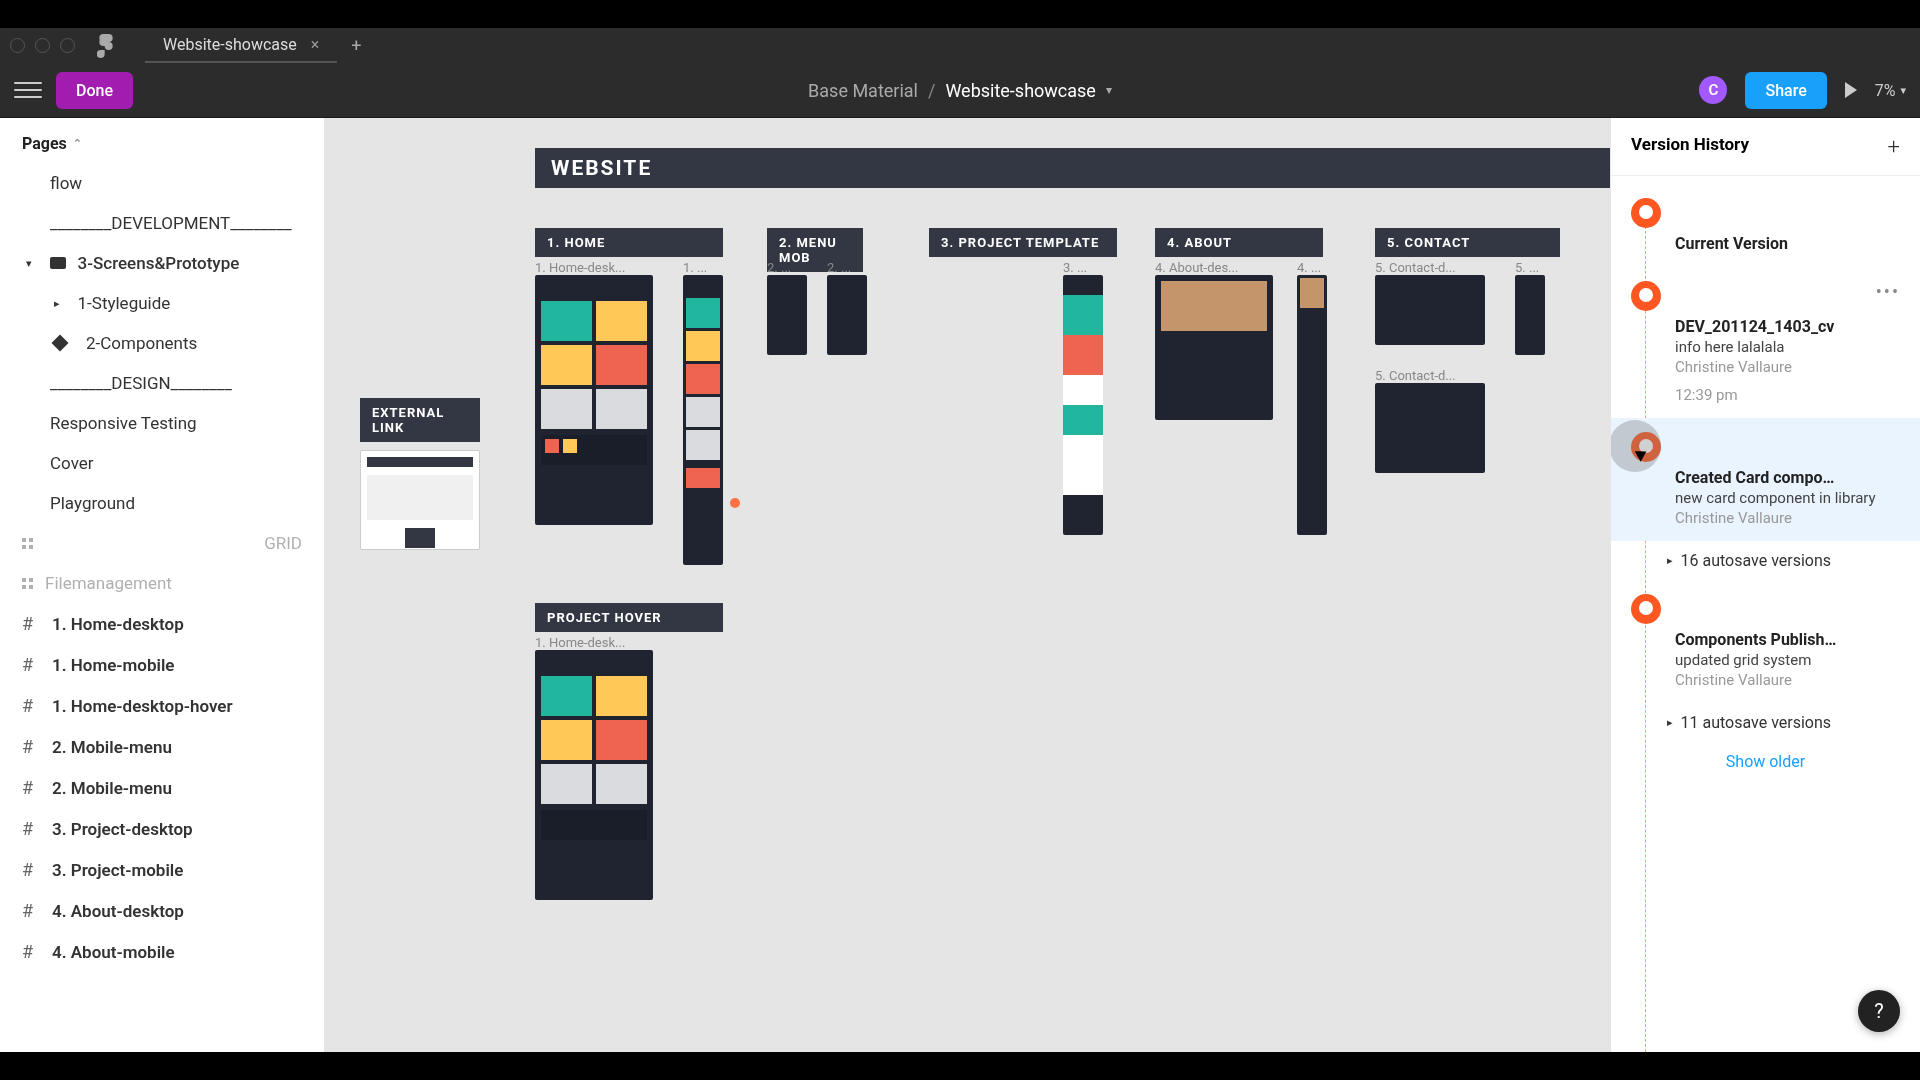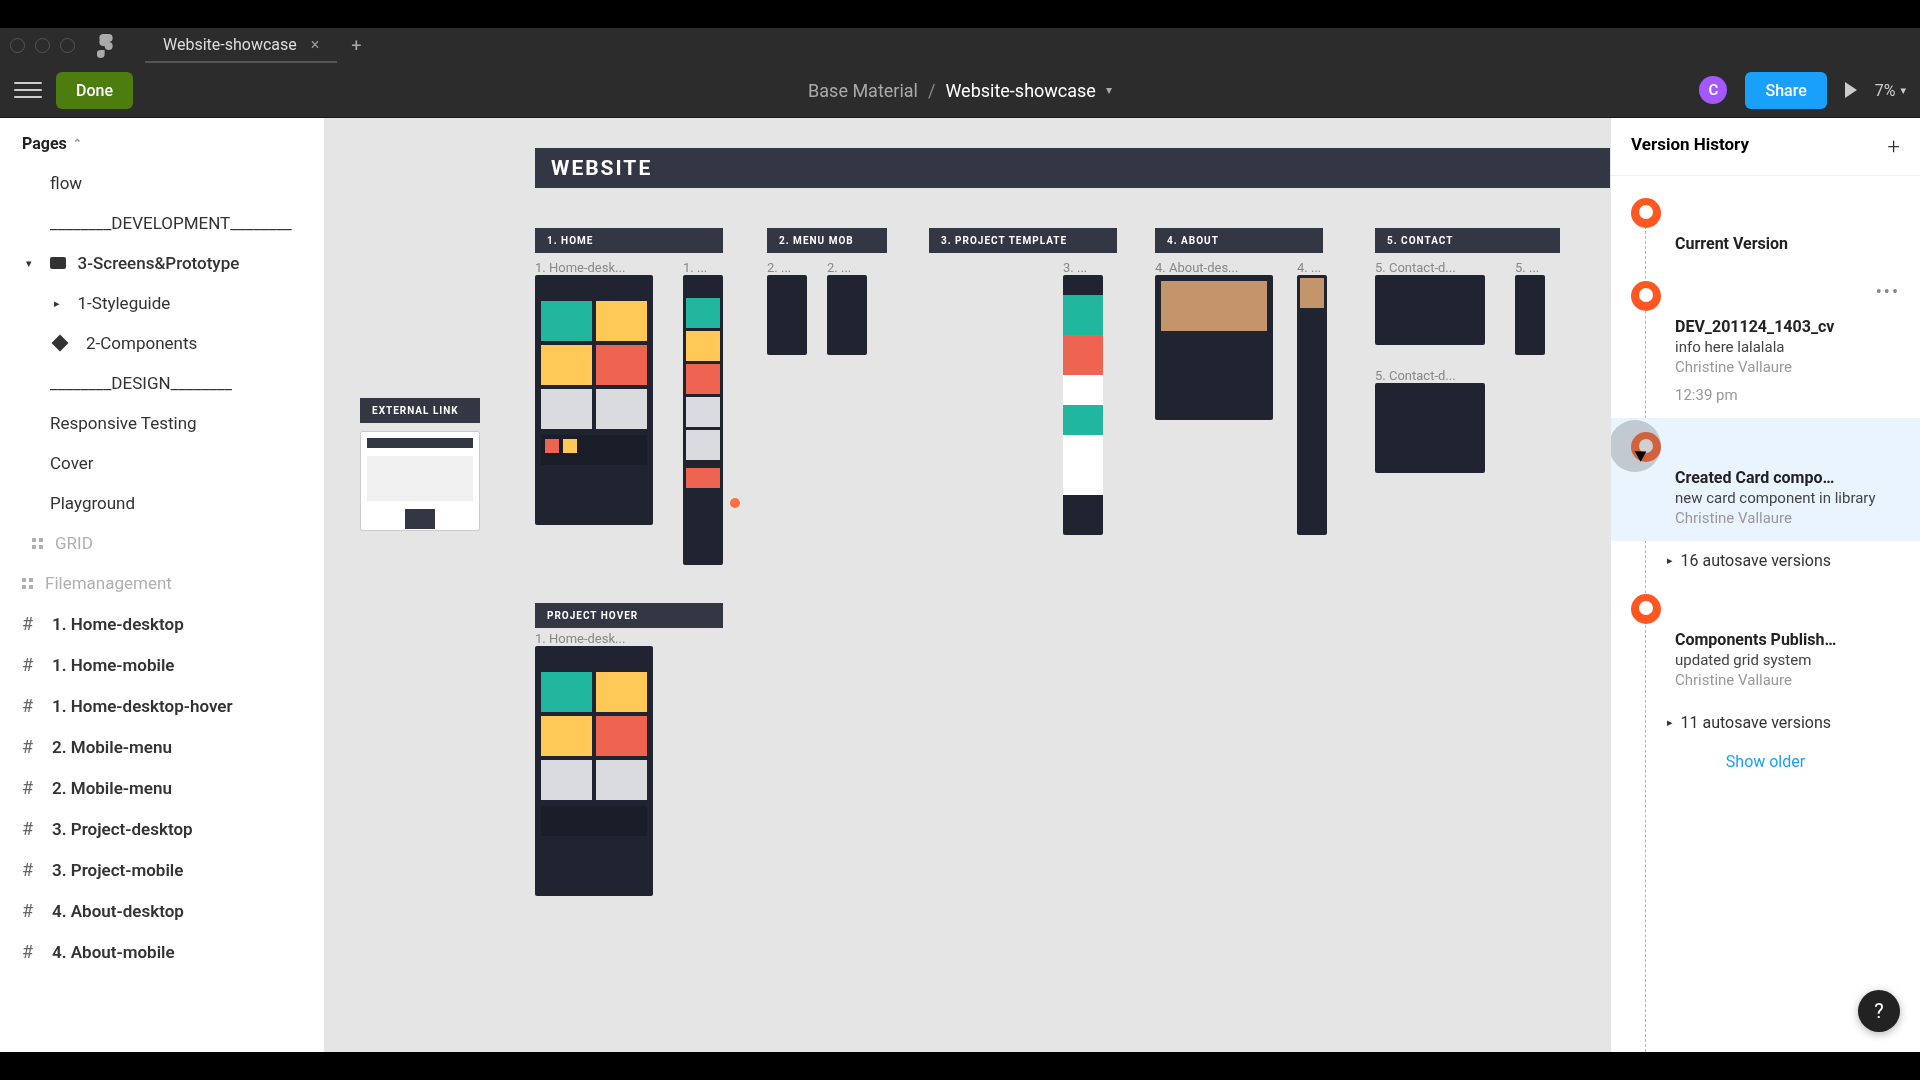--- a/index.html
+++ b/index.html
@@ -14,21 +14,21 @@
 .traffic span { width: 15px; height: 15px; border-radius: 50%; border: 1px solid #555; display: inline-block; }
 .figma-logo { width: 18px; height: 24px; margin-right: 30px; }
 .tab { background: #2c2c2c; height: 35px; display: flex; align-items: center; padding: 0 18px; font-size: 16px; color: #ddd; gap: 14px; border-bottom: 2px solid #555;}
 .tab .close { color: #999; font-size: 16px; cursor: pointer; }
 .new-tab { color: #aaa; font-size: 18px; padding: 0 14px; cursor: pointer; }
 
 
 .toolbar { height: 55px; background: #2c2c2c; display: flex; align-items: center; padding: 0 14px; border-bottom: 1px solid #1a1a1a; }
 .hamburger { width: 28px; height: 28px; display: flex; flex-direction: column; justify-content: center; gap: 5px; cursor: pointer; margin-right: 14px; }
 .hamburger span { height: 2px; background: #ccc; border-radius: 1px; }
-.done-btn { background: #4d7c0f; color: #fff; border: none; border-radius: 6px; padding: 9px 20px; font-size: 16px; font-weight: 500; cursor: pointer; }
+.done-btn { background: #a21caf; color: #fff; border: none; border-radius: 6px; padding: 9px 20px; font-size: 16px; font-weight: 500; cursor: pointer; }
 .breadcrumb { position: absolute; left: 50%; transform: translateX(-50%); display: flex; align-items: center; gap: 10px; color: #ccc; font-size: 18px; }
 .breadcrumb .sep { color: #888; }
 .breadcrumb .current { color: #fff; }
 .breadcrumb .caret { color: #aaa; font-size: 12px; } 
 .toolbar-right { margin-left: auto; display: flex; align-items: center; gap: 18px; }
 .avatar-c { width: 28px; height: 28px; border-radius: 50%; background: #a259ff; color: #fff; display: flex; align-items: center; justify-content: center; font-size: 15px; font-weight: 600; }
 .share-btn { background: #18a0fb; color: #fff; border: none; border-radius: 6px; padding: 9px 20px; font-size: 16px; font-weight: 500; cursor: pointer; }
 .play-icon { width:0; height:0; border-left: 12px solid #ccc; border-top: 8px solid transparent; border-bottom: 8px solid transparent; cursor:pointer; }
 .zoom { color: #ccc; font-size: 16px; display: flex; align-items: center; gap: 5px; }
 
@@ -47,21 +47,21 @@
 .page-item .screen-ico { display:inline-block; width:16px; height:12px; background:#333; border-radius:2px; }
 .page-item .diamond-ico { display:inline-block; width:12px; height:12px; background:#333; transform: rotate(45deg); }
 .page-light { color: #b0b0b0; }
 .grid-ico { display: grid; grid-template-columns: 4px 4px; gap: 3px; }
 .grid-ico span { width:4px; height:4px; background:#b0b0b0; }
 .hash-ico { font-weight: 400; color: #666; font-size: 18px; width: 18px; }
 .frame-item { padding-left: 22px; font-weight: 600; }
 
 
 .canvas { flex: 1; background: #e5e5e5; position: relative; overflow: hidden; }
-.frame-label-badge { background: #333744; color: #fff; font-size: 10px; font-weight: 700; letter-spacing: 1px; padding: 7px 12px; }
+.frame-label-badge { background: #333744; color: #fff; font-size: 13px; font-weight: 700; letter-spacing: 1px; padding: 7px 12px; }
 .section-header { position: absolute; background: #333744; color: #fff; font-size: 21px; font-weight: 700; letter-spacing: 2px; padding: 8px 16px; }
 .frame-name { font-size: 13px; color: #888; white-space: nowrap; overflow: hidden; text-overflow: ellipsis; }
 .mock { position: absolute; }
 .mock-screen { background: #1f2430; border-radius: 2px; }
 
 
 .right-panel { width: 310px; background: #fff; border-left: 1px solid #e5e5e5; display: flex; flex-direction: column; }
 .rp-header { display: flex; align-items: flex-start; justify-content: space-between; padding: 16px 20px; font-weight: 700; font-size: 17px; border-bottom: 1px solid #eee;}
 .rp-plus { font-size: 22px; color: #333; cursor:pointer; font-weight: 300;}
 .version-list { flex:1; overflow-y: auto; padding: 8px 0; position: relative; }
@@ -167,21 +167,21 @@
       <div class="page-item">
           <span>Responsive Testing</span>
         </div>
       <div class="page-item">
           <span>Cover</span>
         </div>
       <div class="page-item">
           <span>Playground</span>
         </div>
 
-      <div class="page-item page-light" style="padding-left:32px;">
+      <div class="page-item page-light" style="padding-left:22px;justify-content:space-between;">
         <span class="grid-ico">
             <span></span>
             <span></span>
             <span></span>
             <span></span>
           </span>
         <span>GRID</span>
       </div>
       <div class="page-item page-light" style="padding-left:22px;">
         <span class="grid-ico">
@@ -290,21 +290,21 @@
             <div style="height:40px;background:#ffc857;"></div>
               <div style="height:40px;background:#ef6351;"></div>
             <div style="height:40px;background:#d9dbde;"></div>
               <div style="height:40px;background:#d9dbde;"></div>
           </div>
           <div style="height:30px;background:#1a1e28;margin-top:6px;"></div>
         </div>
       </div>
 
       <div class="mock" style="left:442px; top:110px;">
-        <div class="frame-label-badge" style="width:120px;">2. MENU MOB</div>
+        <div class="frame-label-badge" style="width:96px;">2. MENU MOB</div>
       </div>
       <div class="mock" style="left:442px; top:142px; width:40px;">
         <div class="frame-name">2. ...</div>
         <div class="mock-screen" style="width:40px;height:80px;"></div>
       </div>
       <div class="mock" style="left:502px; top:142px; width:40px;">
         <div class="frame-name">2. ...</div>
         <div class="mock-screen" style="width:40px;height:80px;"></div>
       </div>
 

